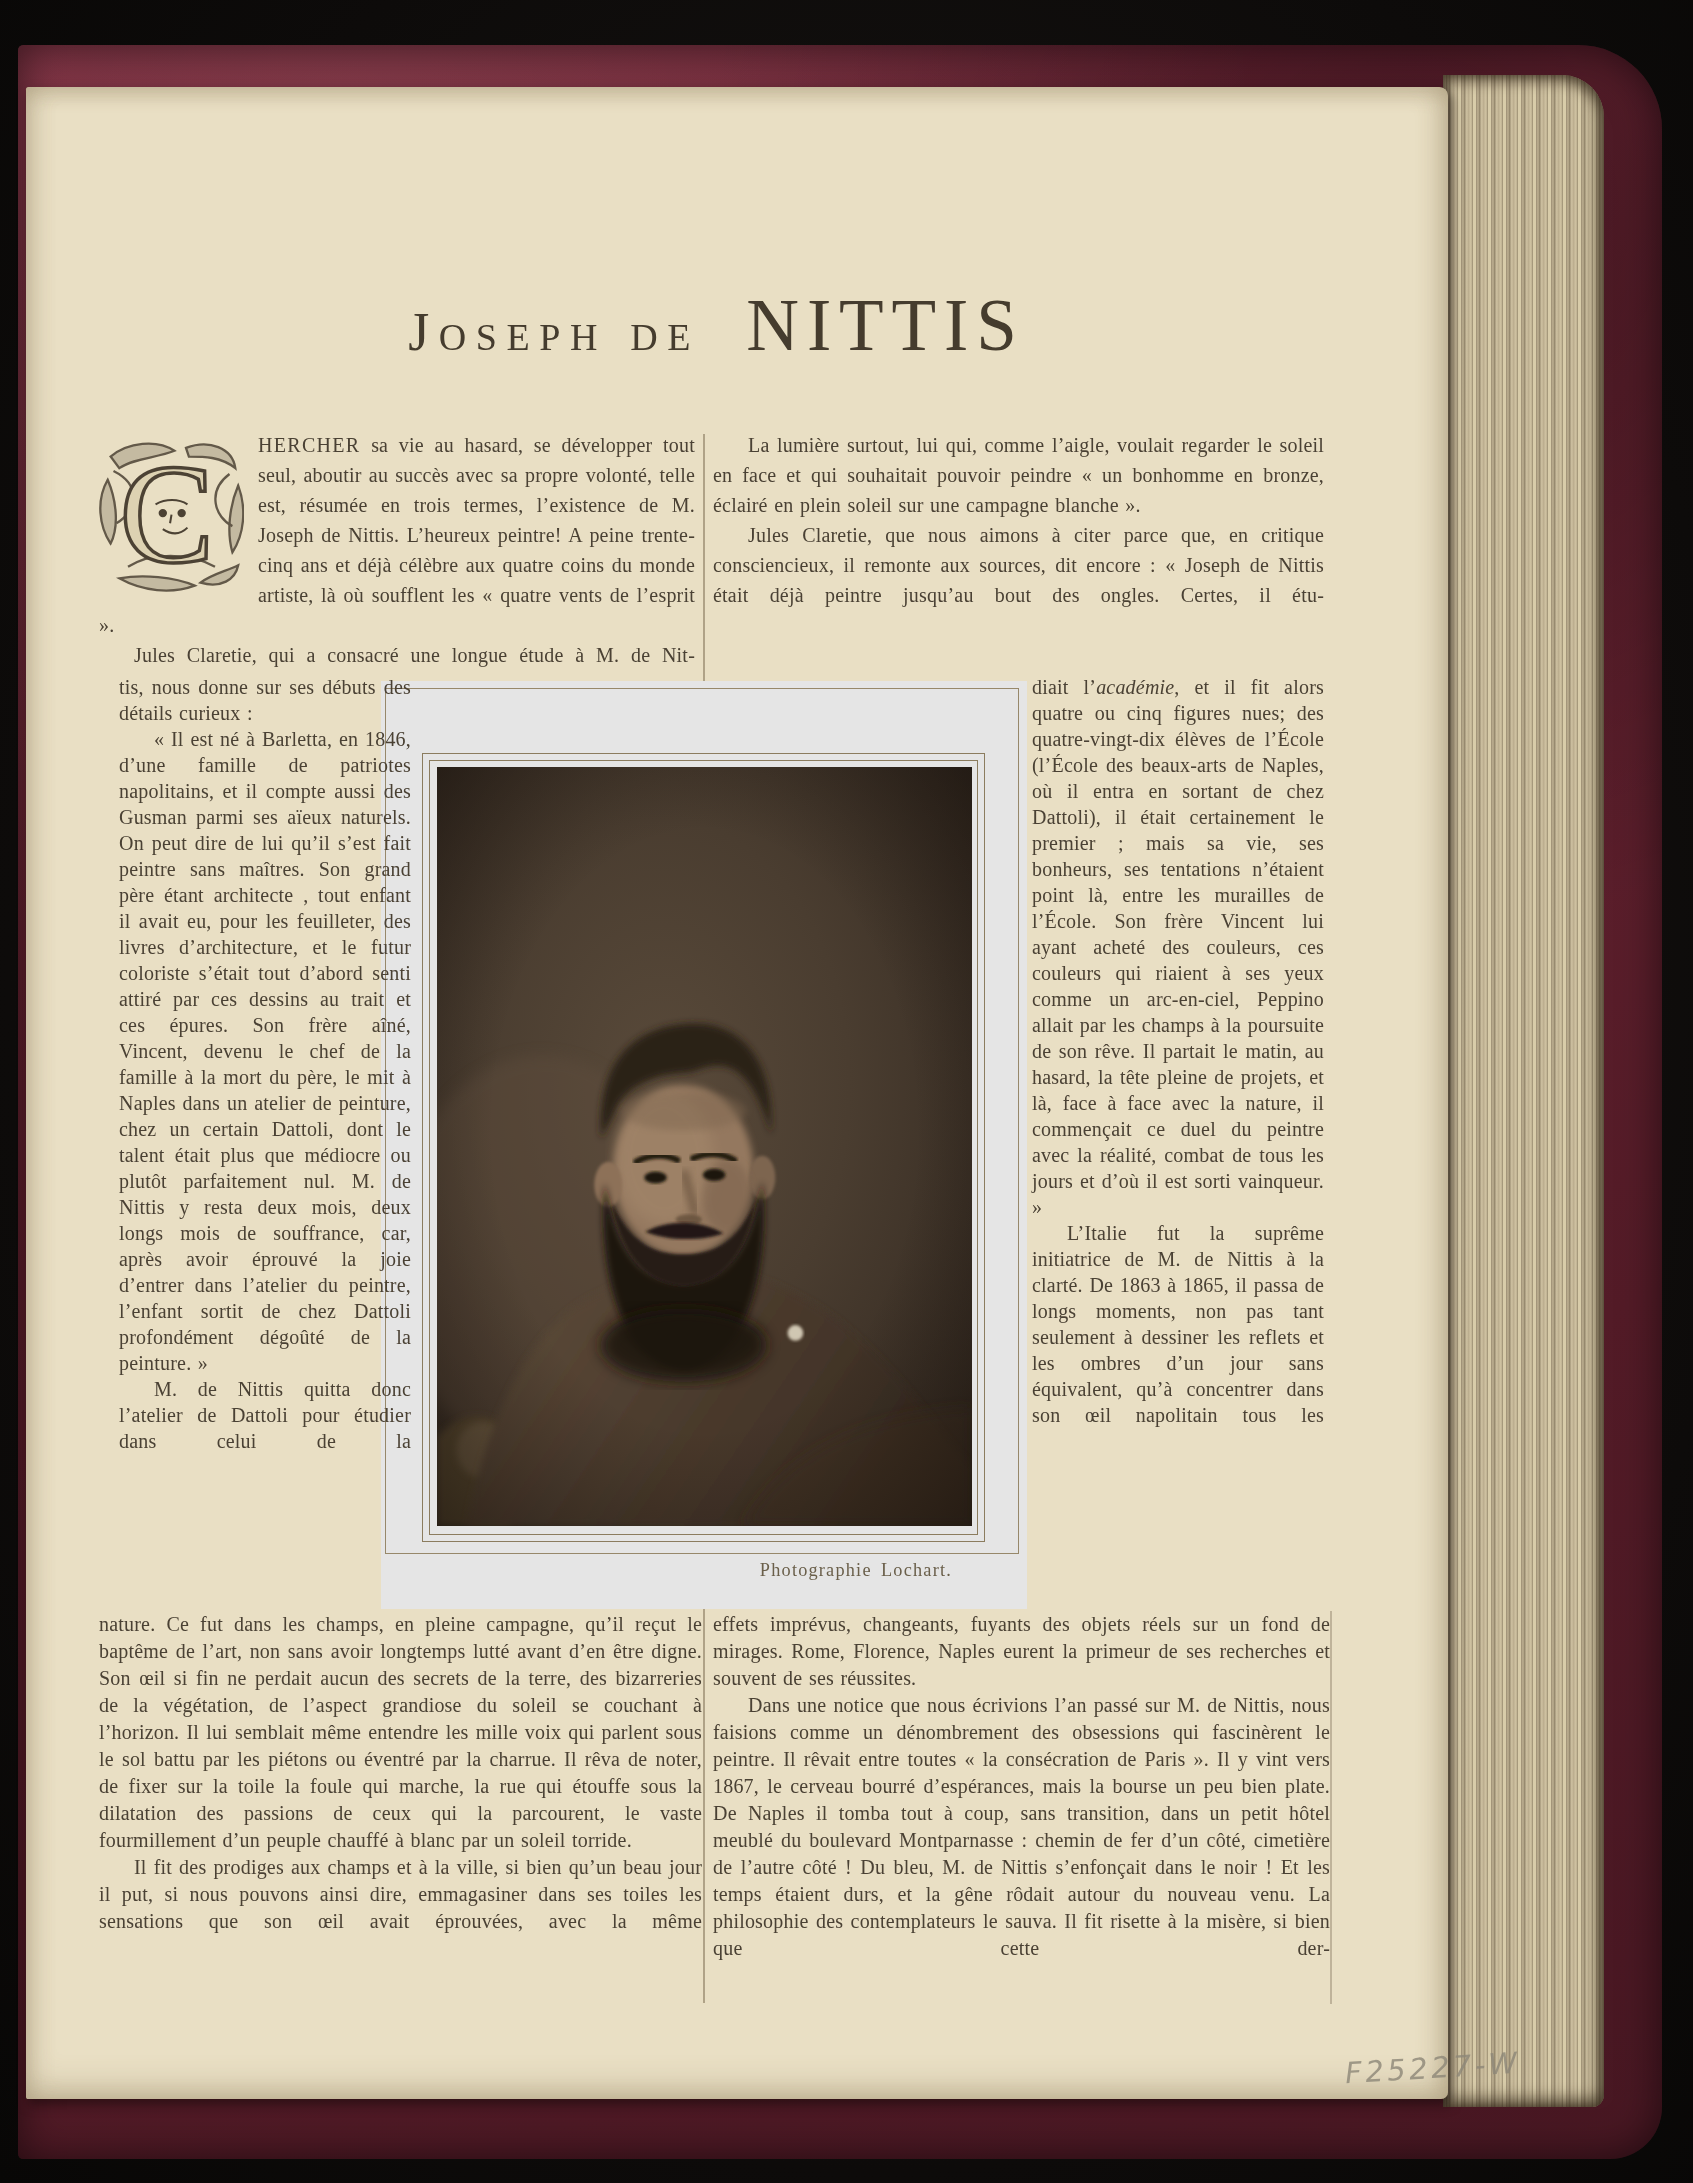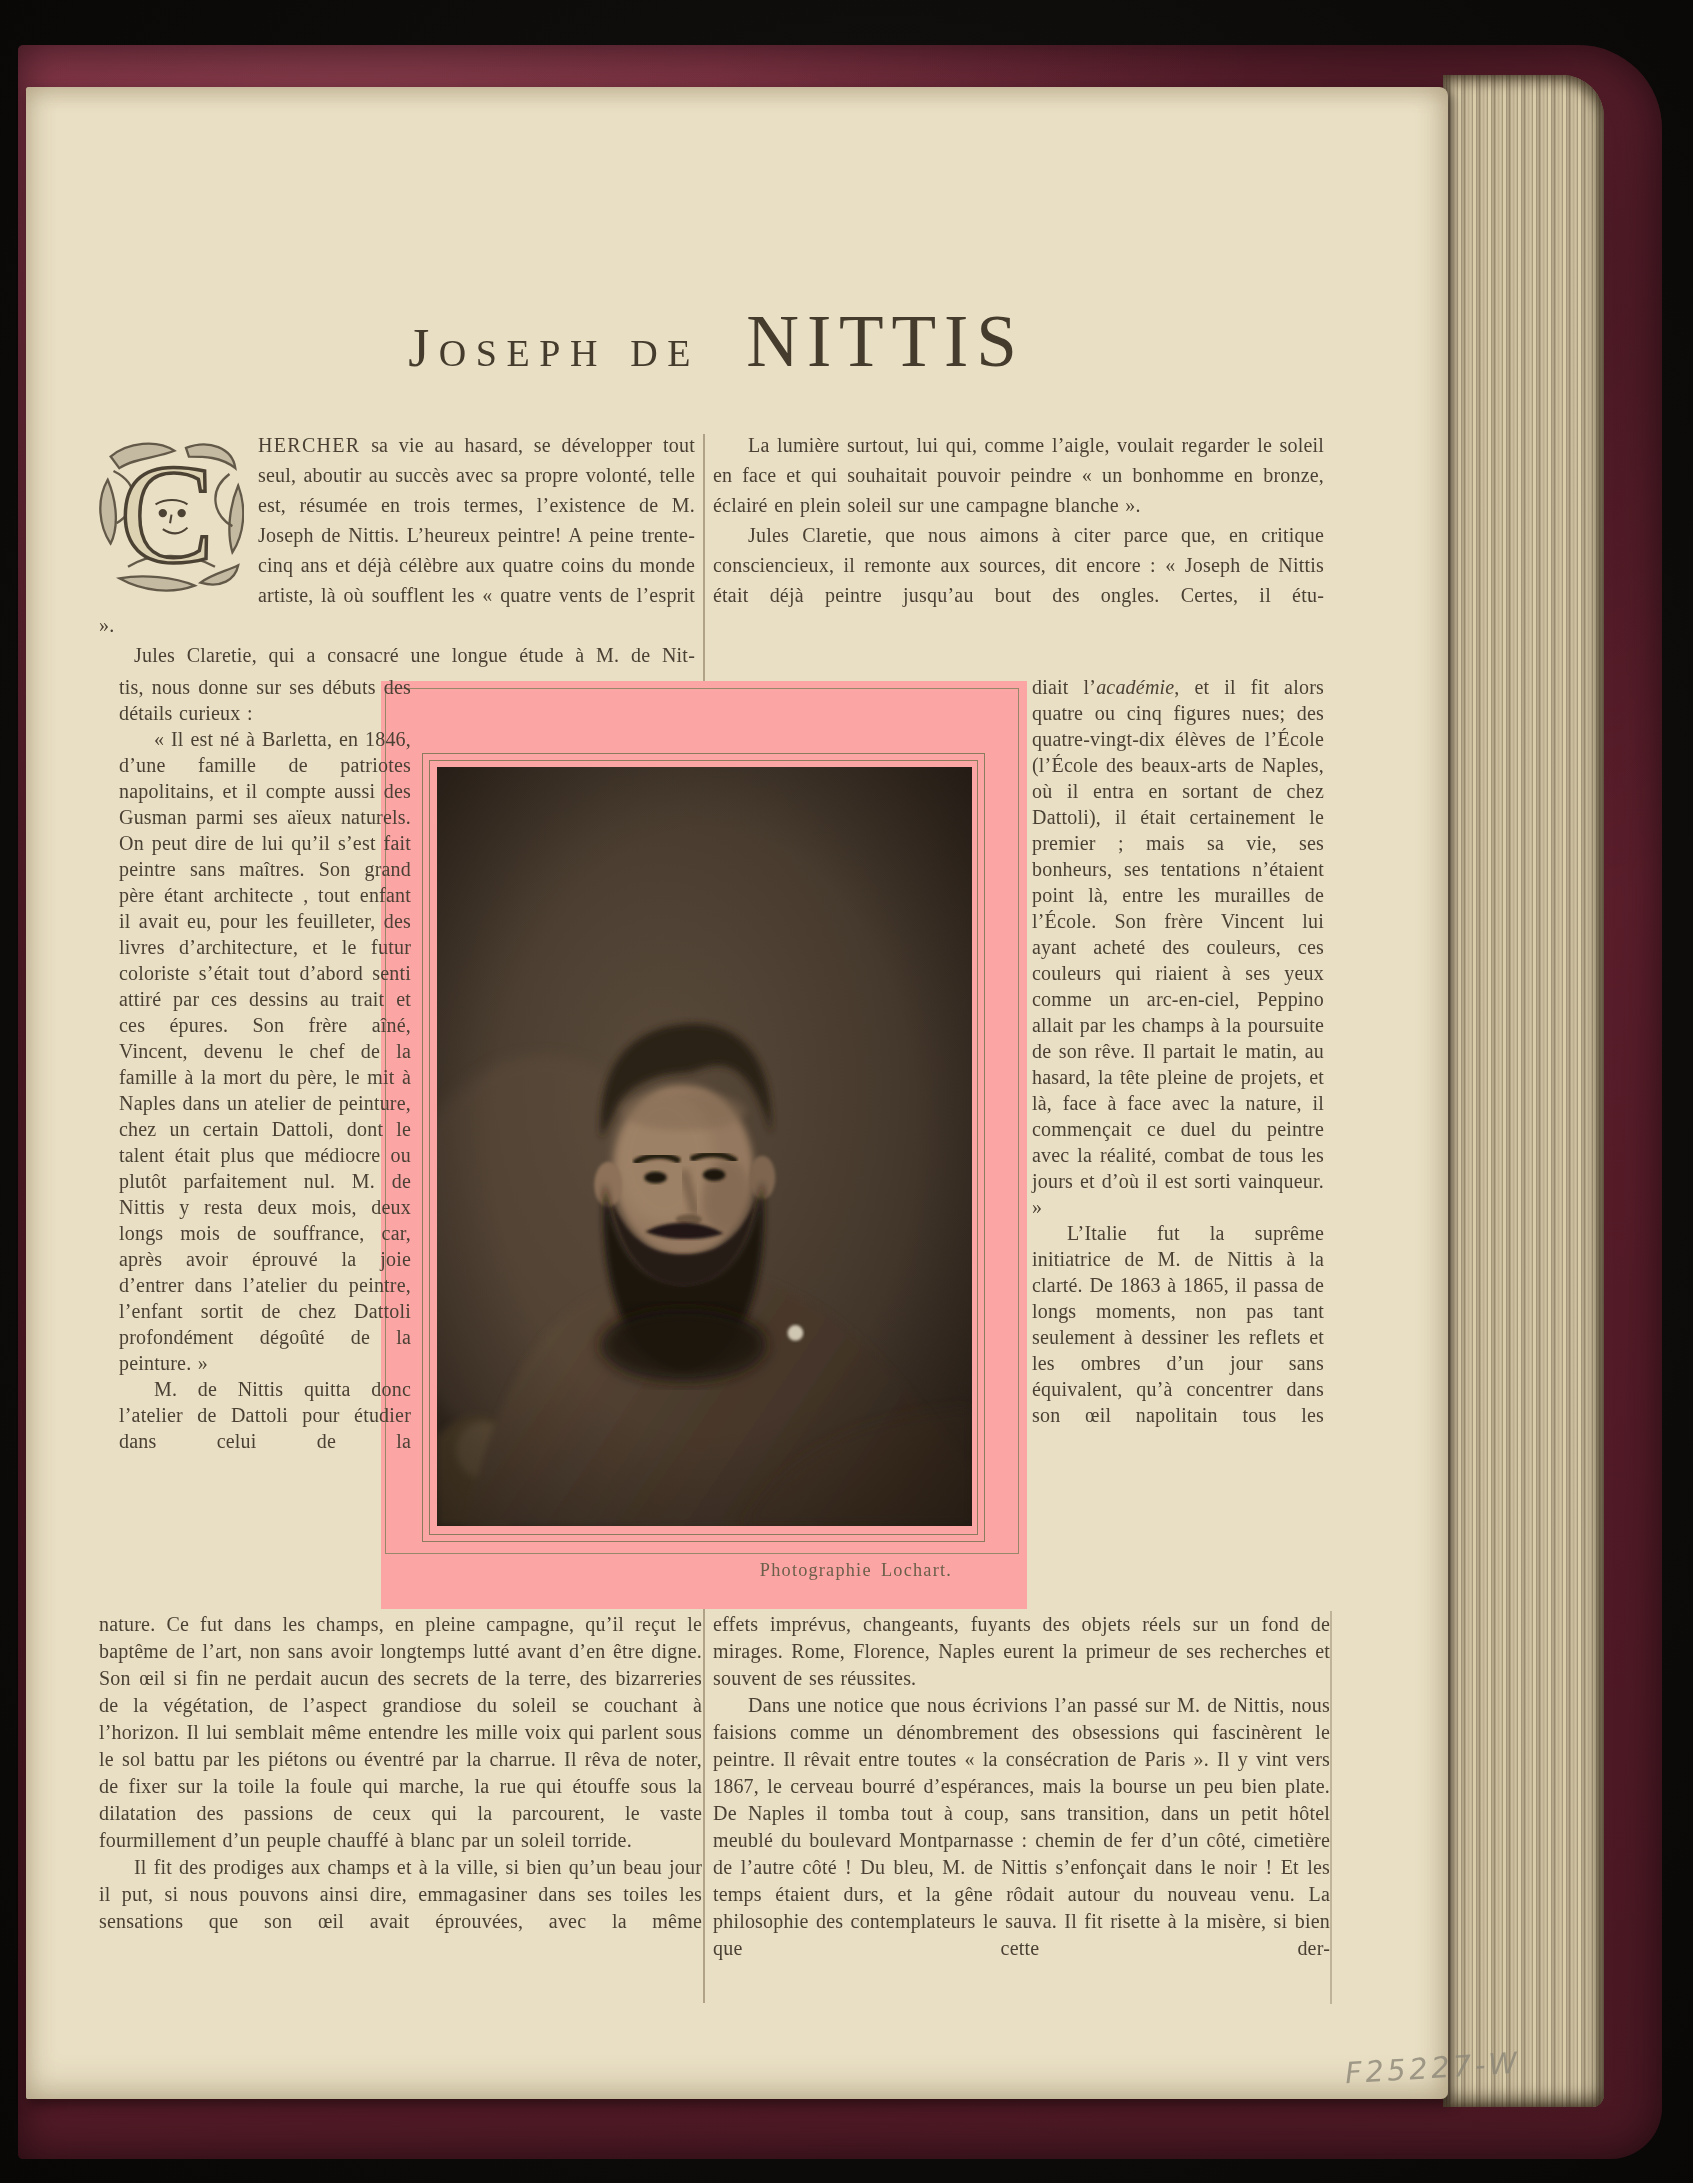--- a/index.html
+++ b/index.html
@@ -40,21 +40,21 @@
   .col-rule{
     position:absolute;left:703px;top:434px;width:1.7px;height:1569px;z-index:4;
     background:#9b8e73;opacity:.75;
   }
   .margin-crease{
     position:absolute;left:1330px;top:1611px;width:1.7px;height:393px;z-index:4;
     background:rgba(96,80,56,.30);
   }
   
   .title{
-    position:absolute;left:105px;top:294px;width:1223px;z-index:6;
+    position:absolute;left:105px;top:278px;width:1223px;z-index:6;
     text-align:center;color:#453c2e;line-height:96px;white-space:nowrap;
   }
   .title .t-sc{font-variant:small-caps;font-size:54px;letter-spacing:9.6px;}
   .title .t-big{font-size:73px;letter-spacing:7.9px;text-transform:uppercase;}
   
   .txt{
     position:absolute;z-index:6;text-align:justify;color:#4a4134;
     font-size:20px;letter-spacing:0.2px;word-spacing:1.3px;
   }
   .lh-top{line-height:30px;}
@@ -63,21 +63,21 @@
   .txt p{margin:0;text-indent:35px;}
   .txt p.noind{text-indent:0;}
   .txt p.contout{text-align-last:justify;}
   .dropcap-orn{
     float:left;width:145px;height:162px;margin:5.2px 14px 1.7px 0;
   }
   .firstword{letter-spacing:1.3px;margin-top:32px;}
   
   .photo-block{
     position:absolute;left:381px;top:681px;width:646px;height:928px;z-index:5;
-    background:#fca5a5;
+    background:#e5e5e5;
   }
   .frame-outer{
     position:absolute;left:3.5px;top:7px;width:634px;height:866px;
     border:1.7px solid #97886a;box-sizing:border-box;
   }
   .frame-mid{
     position:absolute;left:41px;top:72px;width:563px;height:789px;
     border:1.7px solid #8b7c5e;box-sizing:border-box;
   }
   .frame-in{

